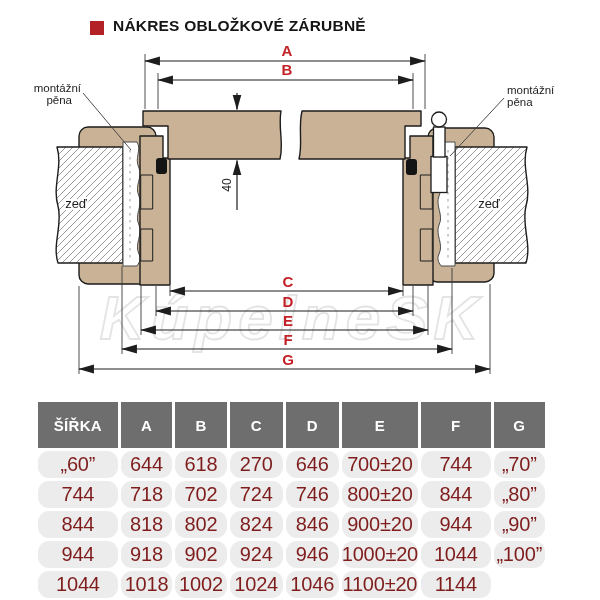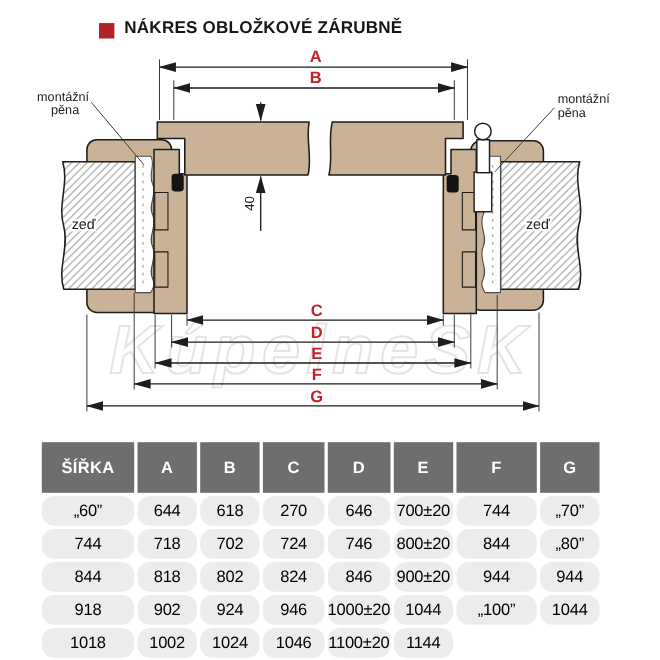--- a/index.html
+++ b/index.html
@@ -21,21 +21,21 @@
   .lblwall{fill:#1d1d1d;font-size:13px;stroke:#fff;stroke-width:4px;paint-order:stroke;}
   .dim40{fill:#1d1d1d;font-size:12px;}
   .wm{fill:none;stroke:#e4e4e4;stroke-width:1.8;font-size:62px;font-weight:bold;
       font-style:italic;letter-spacing:6px;}
   .squig{stroke:#999;stroke-width:1;stroke-dasharray:2.5,4.5;fill:none;}
   .tablewrap{margin:2px 55px 0 38px;}
   .grid{display:grid;grid-template-columns:1.55fr 1fr 1fr 1.03fr 1.03fr 1fr 1.35fr 1fr;
         gap:3px;background:#fff;}
   .th{background:var(--hdr,#6e6e6e);color:#fff;font-weight:bold;font-size:15px;height:46px;
       display:flex;align-items:center;justify-content:center;letter-spacing:.3px;}
-  .td{background:var(--rowbg,#ececec);color:#000000;font-size:15px;height:27px;
+  .td{background:var(--rowbg,#ececec);color:#7f1d1d;font-size:20px;height:27px;
       display:flex;align-items:center;justify-content:center;letter-spacing:-.2px;border-radius:11px;}
 </style>
 </head>
 <body>
 
 <div class="titlebar">
   <span class="bullet"></span>
   <h1>NÁKRES OBLOŽKOVÉ ZÁRUBNĚ</h1>
 </div>
 
@@ -149,20 +149,21 @@
       <div class="td">800±20</div>
       <div class="td">844</div>
       <div class="td">„80”</div>
       <div class="td">844</div>
       <div class="td">818</div>
       <div class="td">802</div>
       <div class="td">824</div>
       <div class="td">846</div>
       <div class="td">900±20</div>
       <div class="td">944</div>
+      <div class="td">„90”</div>
       <div class="td">944</div>
       <div class="td">918</div>
       <div class="td">902</div>
       <div class="td">924</div>
       <div class="td">946</div>
       <div class="td">1000±20</div>
       <div class="td">1044</div>
       <div class="td">„100”</div>
       <div class="td">1044</div>
       <div class="td">1018</div>

